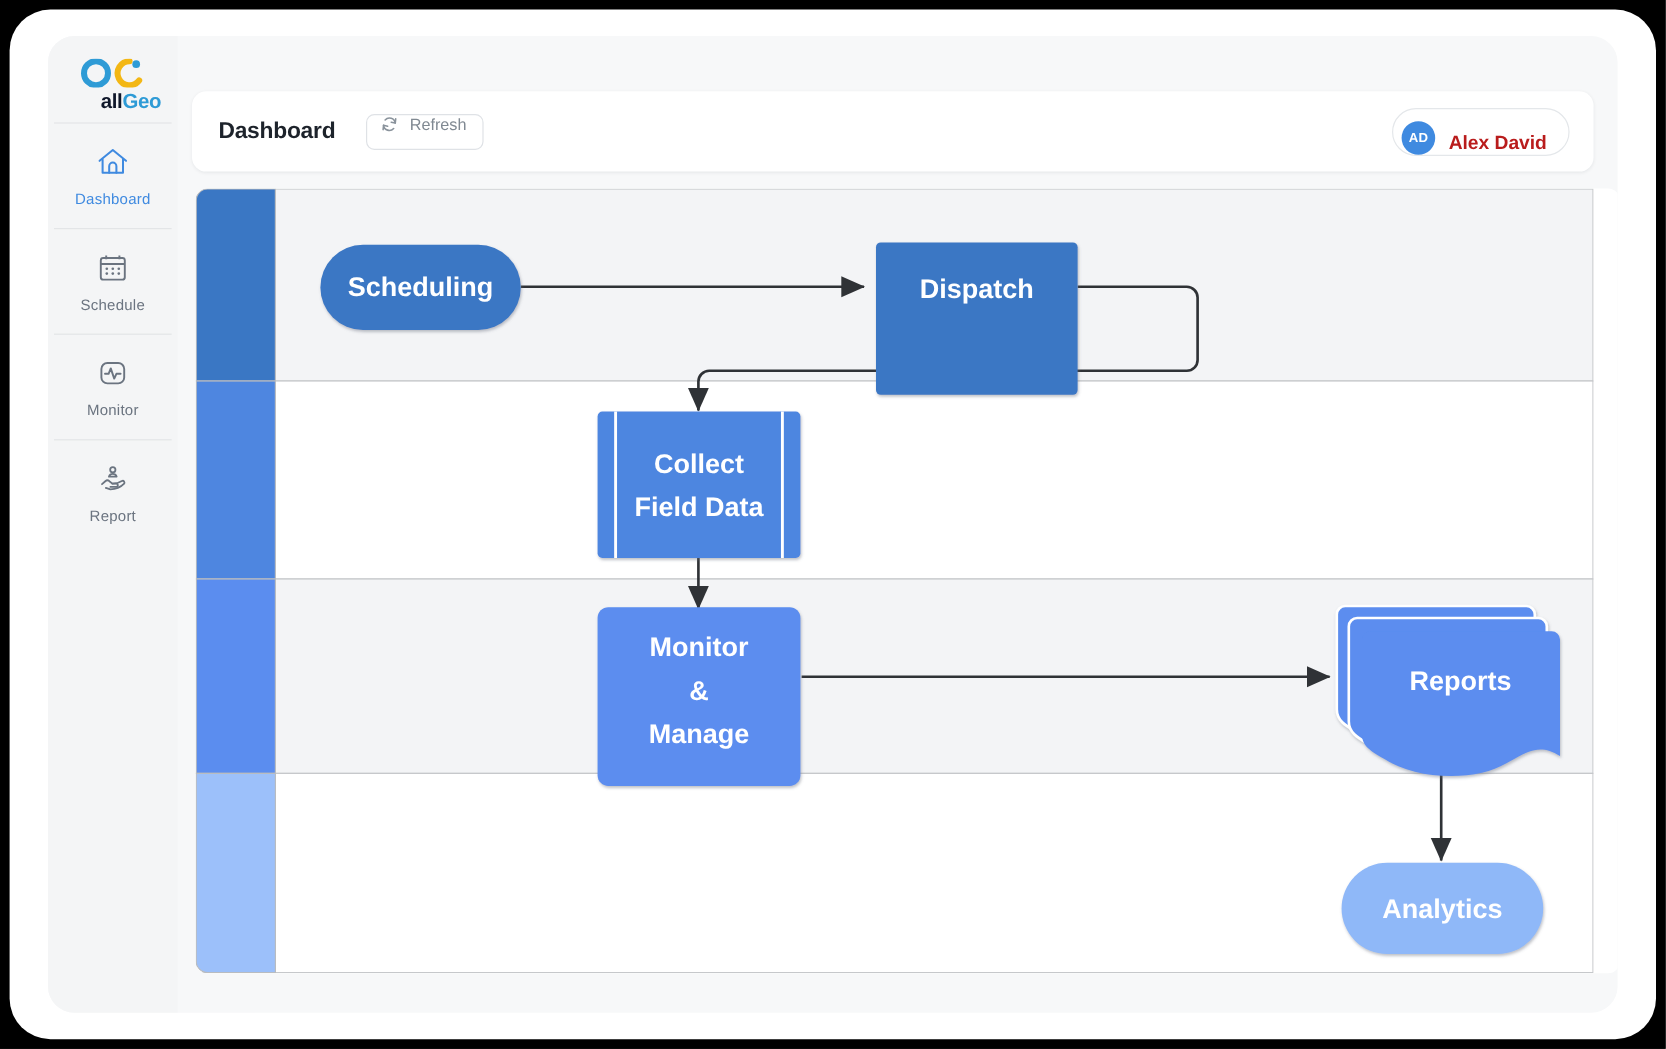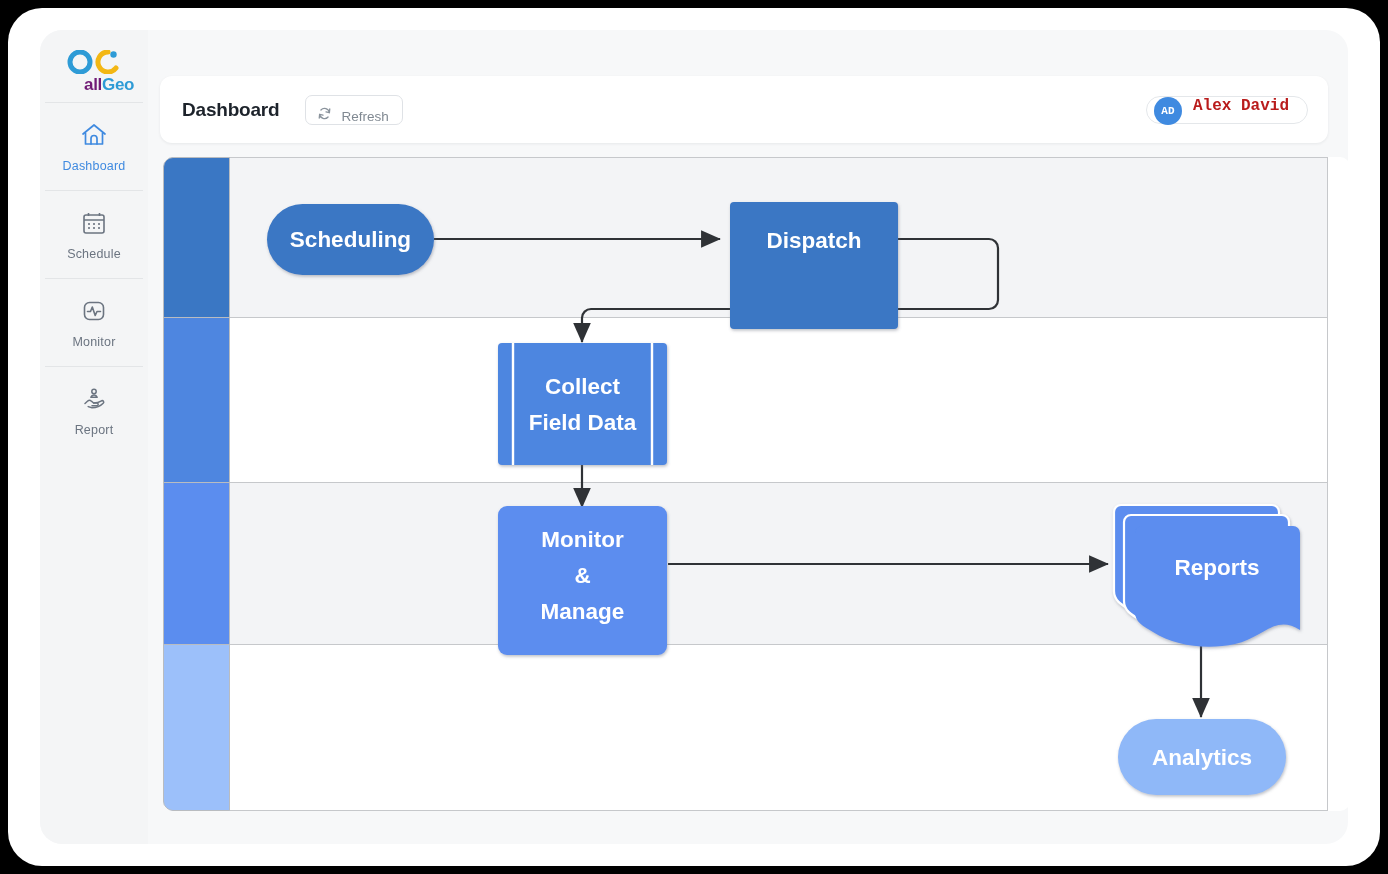--- a/index.html
+++ b/index.html
@@ -42,21 +42,21 @@
     height: 72px;
     display: flex; align-items: center; justify-content: center;
     width: 100%;
     padding-top: 10px;
   }
   .logo-wrap { width: 62px; text-align: center; }
   .logo-word {
     font-size: 17px; font-weight: bold; letter-spacing: -0.3px;
     line-height: 1; margin-top: -2px;
   }
-  .logo-all { color: #701a75; margin-left: 21px; }
+  .logo-all { color: #0f172a; margin-left: 21px; }
   .logo-geo { color: #2e9bd6; }
 
   .nav-item {
     width: 98px;
     height: 88px;
     display: flex; flex-direction: column;
     align-items: center; justify-content: center;
     gap: 9px;
     border-top: 1px solid #e3e5e7;
     cursor: pointer;
@@ -85,34 +85,33 @@
     margin-left: 22px;
     font-size: 19px; font-weight: bold; color: #1d232b;
     letter-spacing: -0.2px;
   }
   #refresh-button {
     margin-left: 26px;
     height: 30px; padding: 0 13px 0 11px;
     border: 1px solid #dfe2e6;
     border-radius: 7px;
     background: #fff;
-    display: flex; align-items: flex-end; gap: 9px;
+    display: flex; align-items: flex-start; gap: 9px;
     cursor: pointer;
   }
   #refresh-button .lbl { font-size: 13.5px; color: #808992; }
 
   #user-chip {
     margin-left: auto; margin-right: 20px;
-    height: 28px; padding: 0 18px 0 7px;
+    height: 40px; padding: 0 18px 0 7px;
     border: 1px solid #e4e7ea;
     border-radius: 21px;
     background: #fff;
-    display: flex; align-items: flex-start; gap: 11px;
+    display: flex; align-items: flex-end; gap: 11px;
     cursor: pointer;
-    font-family: Liberation Mono, monospace;
   }
   #avatar {
     width: 28px; height: 28px; border-radius: 50%;
     background: #3f8ae0; color: #fff;
     font-size: 11px; font-weight: bold;
     display: flex; align-items: center; justify-content: center;
     letter-spacing: 0.2px;
   }
   #user-name { font-size: 16px; font-weight: bold; color: #b91c1c; }
 

